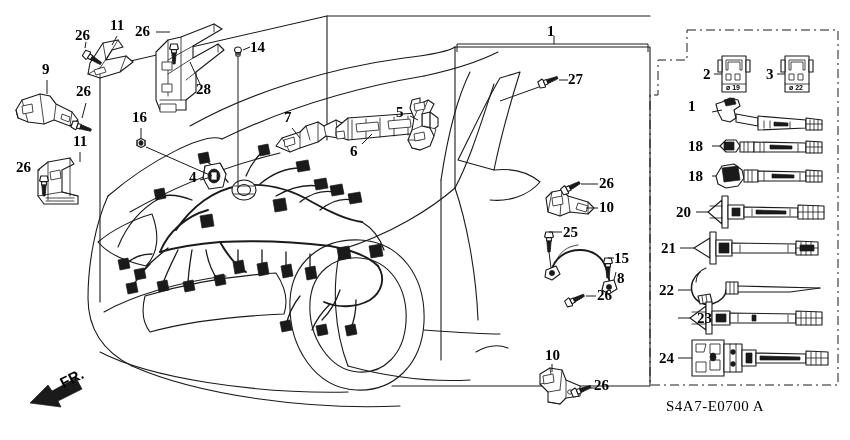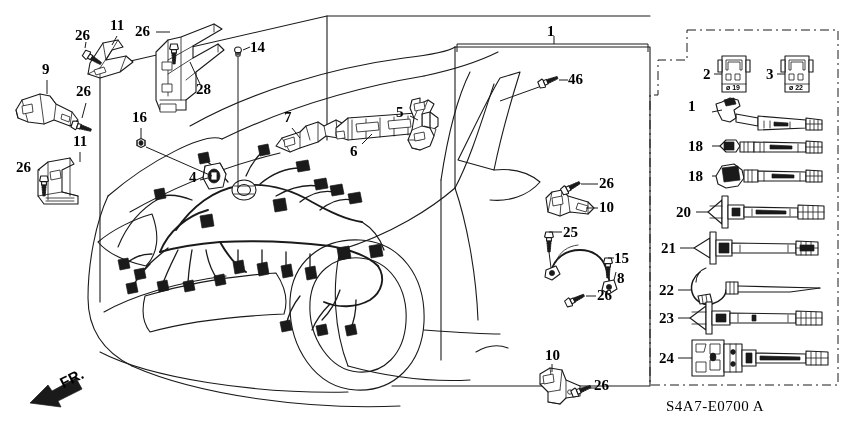--- a/index.html
+++ b/index.html
@@ -506,21 +506,21 @@
                           M806,358 L828,358"></path>
   </g>
   <path class="lead" d="M678,358 L692,358"></path>
 
   <g>
     <path class="sld" d="M30,403 L48,385 L52,391 L76,378 L82,389 L58,401 L61,407 Z"></path>
   </g>
 </svg>
 
 <span class="lbl" style="left:547px;top:24px;">1</span>
-<span class="lbl" style="left:568px;top:72px;">46</span>
+<span class="lbl" style="left:568px;top:72px;">27</span>
 <span class="lbl" style="left:75px;top:28px;">26</span>
 <span class="lbl" style="left:110px;top:18px;">11</span>
 <span class="lbl" style="left:135px;top:24px;">26</span>
 <span class="lbl" style="left:250px;top:40px;">14</span>
 <span class="lbl" style="left:196px;top:82px;">28</span>
 <span class="lbl" style="left:42px;top:62px;">9</span>
 <span class="lbl" style="left:76px;top:84px;">26</span>
 <span class="lbl" style="left:132px;top:110px;">16</span>
 <span class="lbl" style="left:73px;top:134px;">11</span>
 <span class="lbl" style="left:16px;top:160px;">26</span>
@@ -537,21 +537,21 @@
 <span class="lbl" style="left:545px;top:348px;">10</span>
 <span class="lbl" style="left:594px;top:378px;">26</span>
 <span class="lbl" style="left:703px;top:67px;">2</span>
 <span class="lbl" style="left:766px;top:67px;">3</span>
 <span class="lbl" style="left:688px;top:99px;">1</span>
 <span class="lbl" style="left:688px;top:139px;">18</span>
 <span class="lbl" style="left:688px;top:169px;">18</span>
 <span class="lbl" style="left:676px;top:205px;">20</span>
 <span class="lbl" style="left:661px;top:241px;">21</span>
 <span class="lbl" style="left:659px;top:283px;">22</span>
-<span class="lbl" style="left:659px;top:311px;">23</span>
+<span class="lbl" style="left:697px;top:311px;">23</span>
 <span class="lbl" style="left:659px;top:351px;">24</span>
 
 <span class="dimtxt" style="left:726px;top:84px;">ø 19</span>
 <span class="dimtxt" style="left:789px;top:84px;">ø 22</span>
 
 <span id="frtxt">FR.</span>
 <span id="diagcode">S4A7-E0700 A</span>
 
 </div>
 

